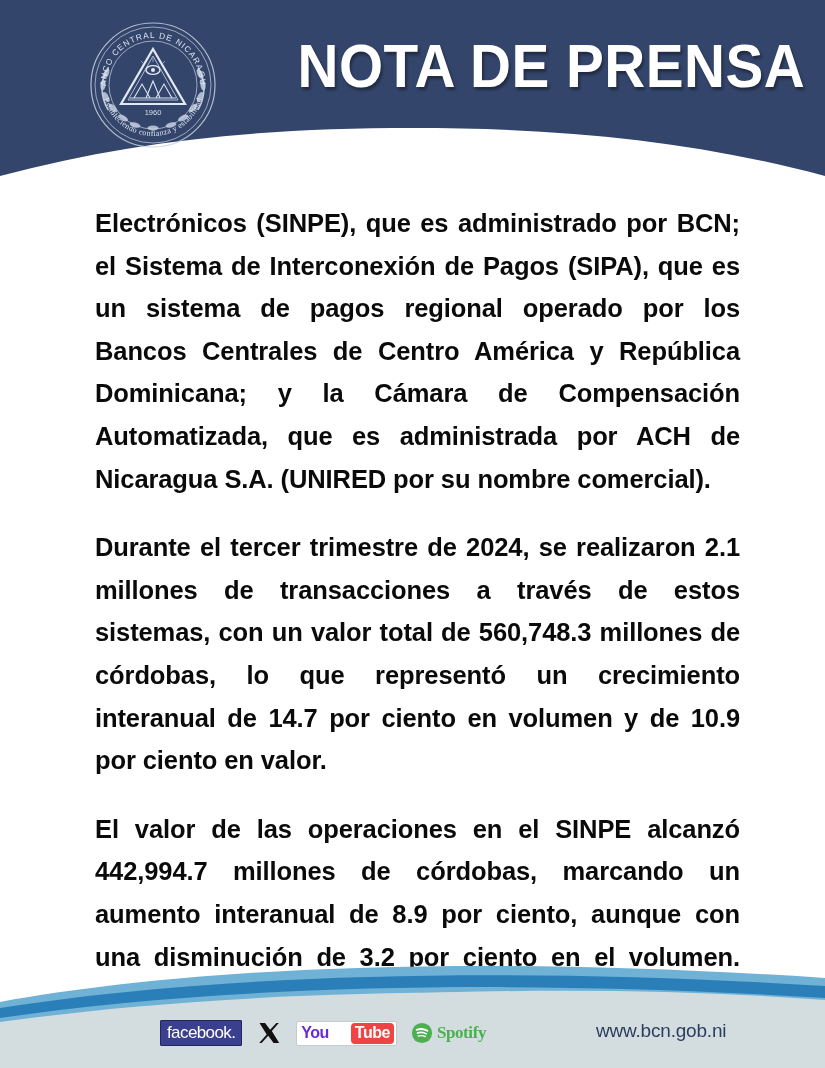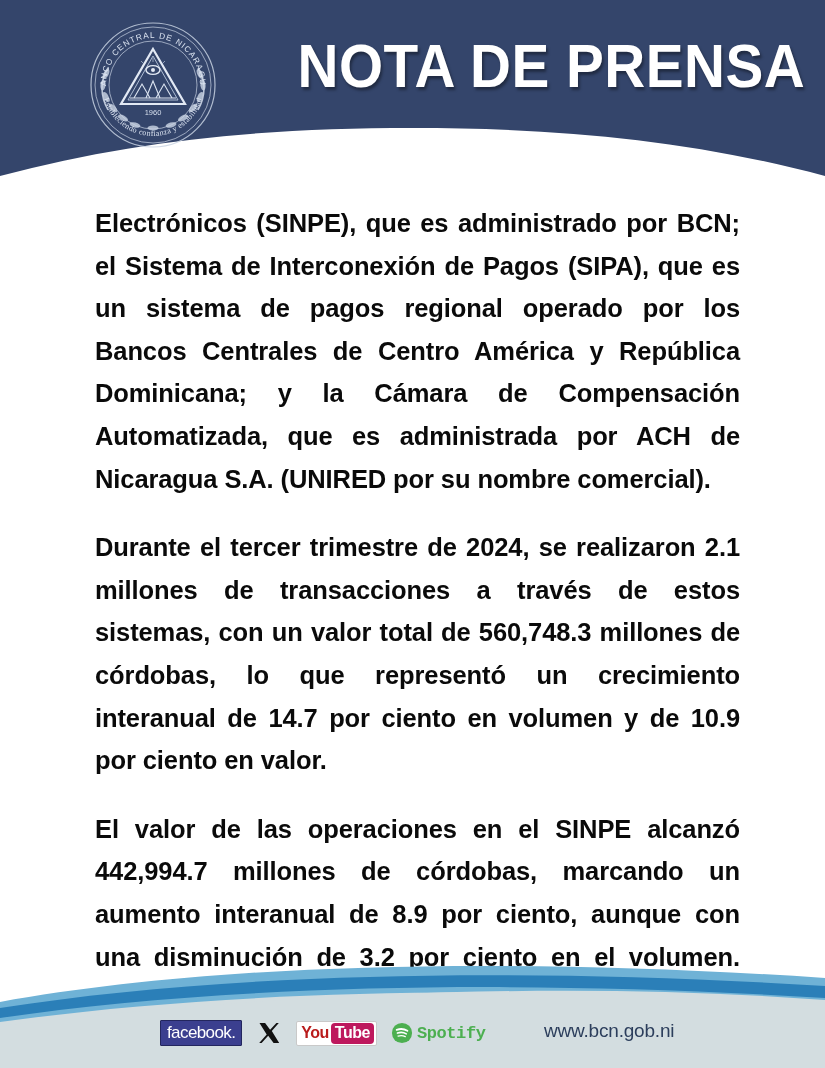--- a/index.html
+++ b/index.html
@@ -131,58 +131,59 @@
   
   .ic-youtube {
     display: flex;
     align-items: center;
     background: #ffffff;
     border: 1px solid #c9c9c9;
     padding: 1px 2px;
     border-radius: 2px;
   }
   .yt-you {
-    color: #b91c1c;
+    color: #6d28d9;
     font-family: "Liberation Sans", sans-serif;
     font-size: 16px;
     font-weight: bold;
     letter-spacing: -0.5px;
     padding: 0 2px;
   }
   .yt-tube {
-    background: #be185d;
+    background: #ef4444;
     color: #ffffff;
     font-family: "Liberation Sans", sans-serif;
     font-size: 16px;
     font-weight: bold;
     letter-spacing: -0.5px;
     padding: 1px 4px 2px 4px;
     border-radius: 4px;
+    margin-left: 20px;
   }
   
   .ic-spotify {
     display: flex;
     align-items: center;
     gap: 4px;
   }
   .sp-mark {
     width: 22px;
     height: 22px;
   }
   .sp-word {
     color: #4caf50;
-    font-family: Liberation Mono, monospace;
+    font-family: Liberation Serif, serif;
     font-size: 17px;
     font-weight: bold;
     letter-spacing: -0.4px;
   }
 
   .footer-url {
     position: absolute;
-    left: 544px;
+    left: 596px;
     top: 1020px;
     color: #2c3e5c;
     font-family: "Liberation Sans", sans-serif;
     font-size: 19px;
     font-weight: normal;
     letter-spacing: -0.2px;
   }
 </style>
 </head>
 <body>

